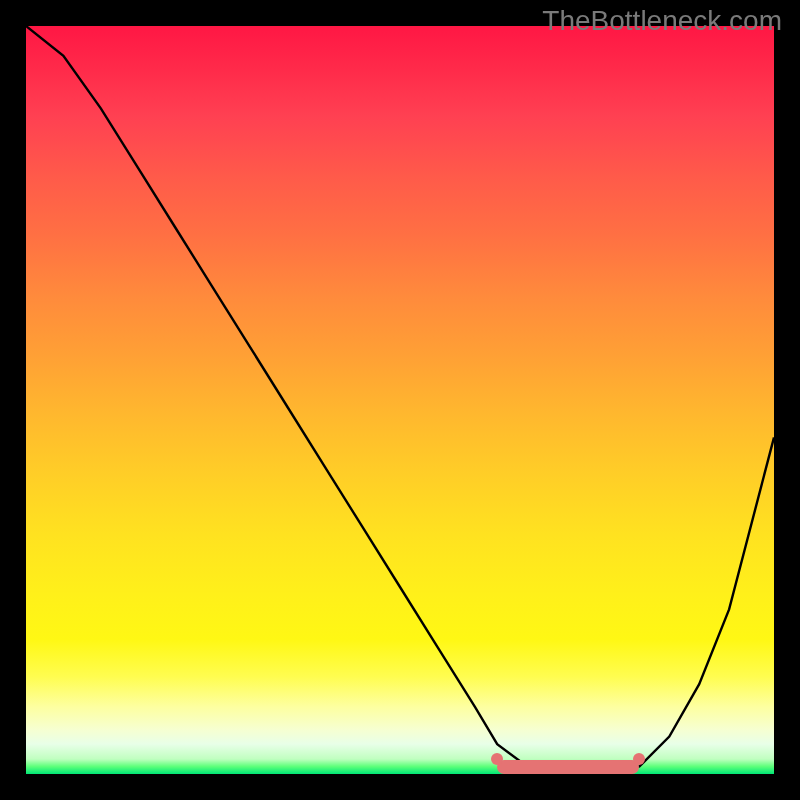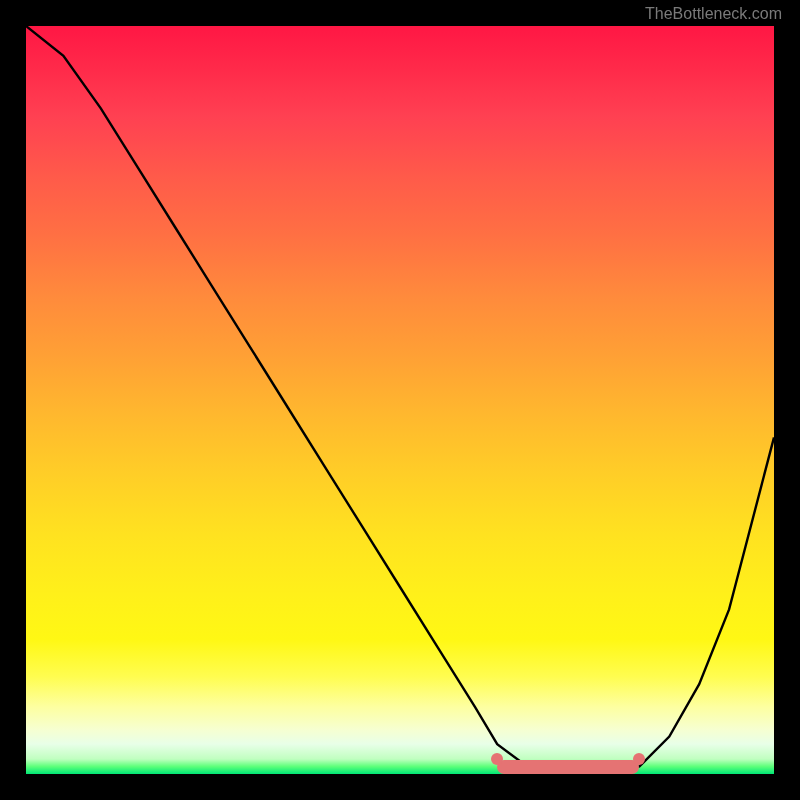--- a/index.html
+++ b/index.html
@@ -1,17 +1,17 @@
 <!DOCTYPE html>
 <html><head>
 <meta charset="utf-8">
 <style>
   * { margin: 0; padding: 0; box-sizing: border-box; }
   body { width: 800px; height: 800px; background: #000; position: relative; font-family: Arial, sans-serif; }
-  .watermark { position: absolute; top: 5px; right: 18px; color: #7a7a7a; font-size: 16px; font-weight: 500; z-index: 10; }
+  .watermark { position: absolute; top: 5px; right: 18px; color: #7a7a7a; font-size: 28px; font-weight: 500; z-index: 10; }
   .plot-area { position: absolute; top: 26px; left: 26px; width: 748px; height: 748px; }
   .gradient-bg { position: absolute; inset: 0; background: linear-gradient(to bottom,
       #ff1744 0%, #ff2b4a 6%, #ff4052 12%, #ff5a4a 20%, #ff7043 28%,
       #ff8a3c 36%, #ffa035 44%, #ffb82e 52%, #ffce27 60%, #ffe220 68%,
       #fff01a 76%, #fff814 82%, #fffd50 87%, #fdffa0 91%, #f6ffd0 94%,
       #e8ffe8 96%, #c0ffc0 98%, #5cff7a 99%, #00e676 100%);
   }
   svg.curve { position: absolute; inset: 0; width: 100%; height: 100%; }
   .band { position: absolute; bottom: 0; height: 14px; background: #e57373; border-radius: 7px; }
   .dot { position: absolute; width: 12px; height: 12px; background: #e57373; border-radius: 50%; }

